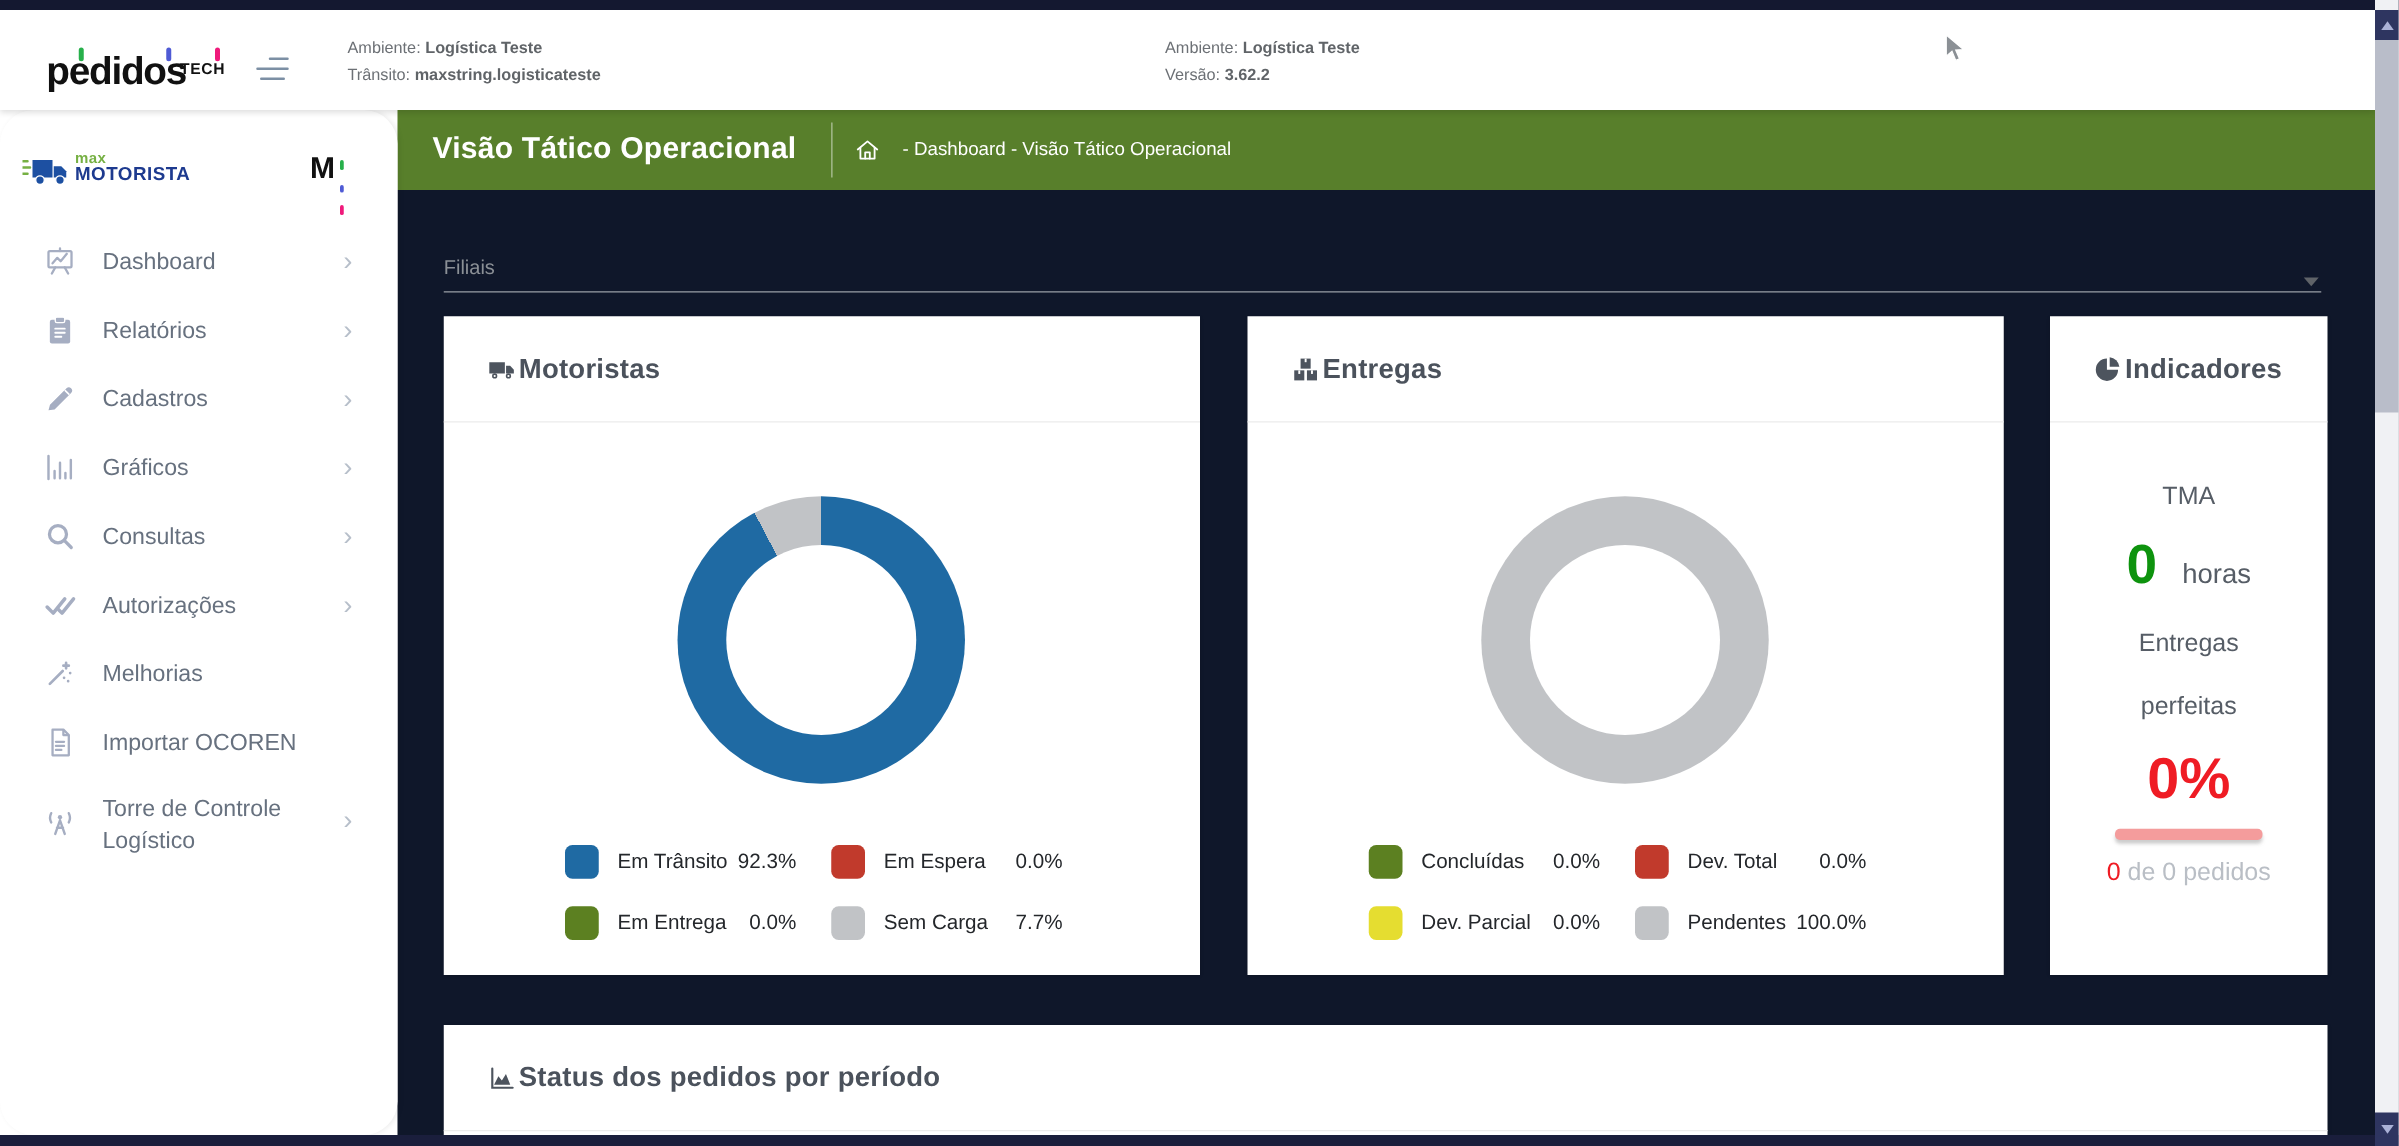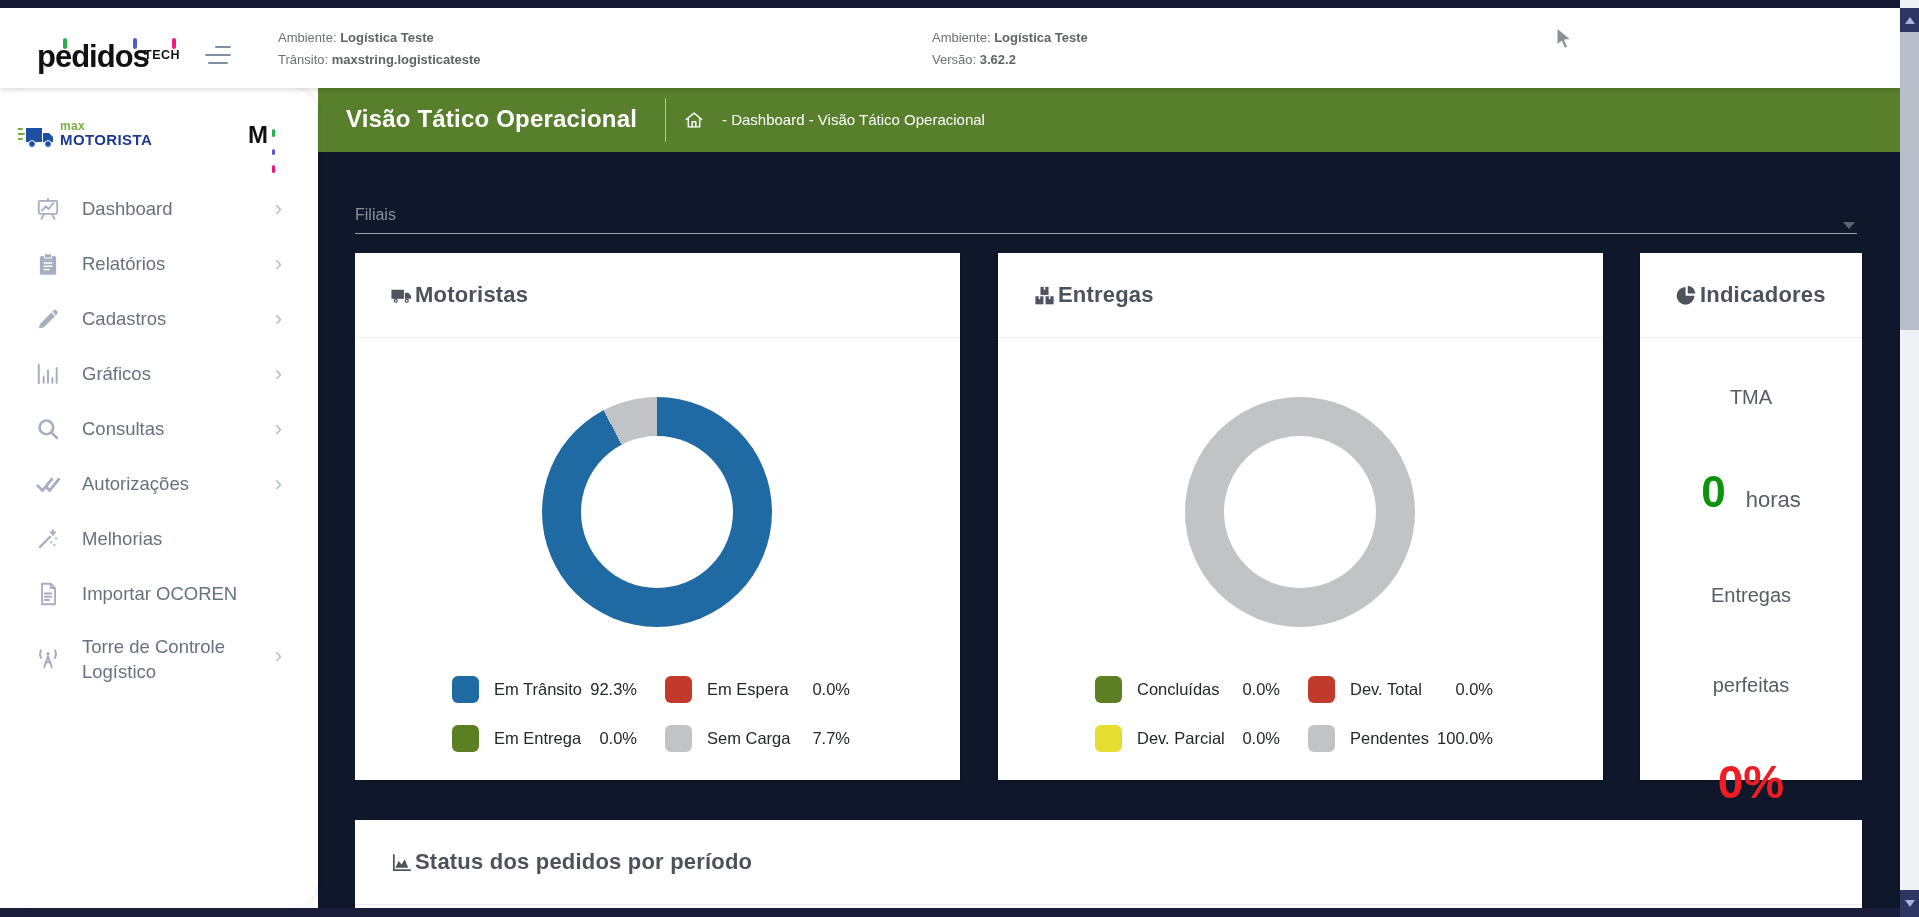--- a/index.html
+++ b/index.html
@@ -82,21 +82,21 @@
   .donut { position:absolute; left:187px; top:144px; width:230px; height:230px; border-radius:50%; }
   .donut::after { content:""; position:absolute; inset:39px; background:#fff; border-radius:50%; }
 
   .legend { position:absolute; left:97px; top:422px; width:398px; display:grid;
             grid-template-columns:1fr 1fr; column-gap:28px; row-gap:20px; }
   .legend-item { display:flex; align-items:center; height:29px; }
   .swatch { width:27px; height:27px; border-radius:6px; margin-right:15px; flex:none; }
   .legend-label { font-size:16.5px; color:#24272b; flex:1; white-space:nowrap; }
   .legend-value { font-size:16.5px; color:#24272b; white-space:nowrap; }
 
-  .ind-body { position:absolute; left:0; top:85px; right:0; bottom:0; display:flex; flex-direction:column; align-items:center;gap:40px; }
+  .ind-body { position:absolute; left:0; top:85px; right:0; bottom:0; display:flex; flex-direction:column; align-items:center; }
   .ind-tma-label { margin-top:48px; font-size:20px; color:#565d66; }
   .ind-tma-row { margin-top:18px; display:flex; align-items:baseline; }
   .ind-tma-value { font-size:44px; font-weight:700; color:#0e930e; }
   .ind-tma-unit { font-size:22px; color:#565d66; margin-left:20px; }
   .ind-line { margin-top:27px; font-size:20px; color:#565d66; }
   .ind-percent { margin-top:18px; font-size:46px; font-weight:800; color:#ef1c24; }
   .ind-bar { margin-top:14px; width:118px; height:9px; border-radius:4px; background:#f49c9c;
              box-shadow:0 3px 3px rgba(110,110,110,.35); }
   .ind-footer { margin-top:15px; font-size:20px; color:#b9bec5; }
   .ind-footer b { color:#ef1c24; font-weight:400; }

